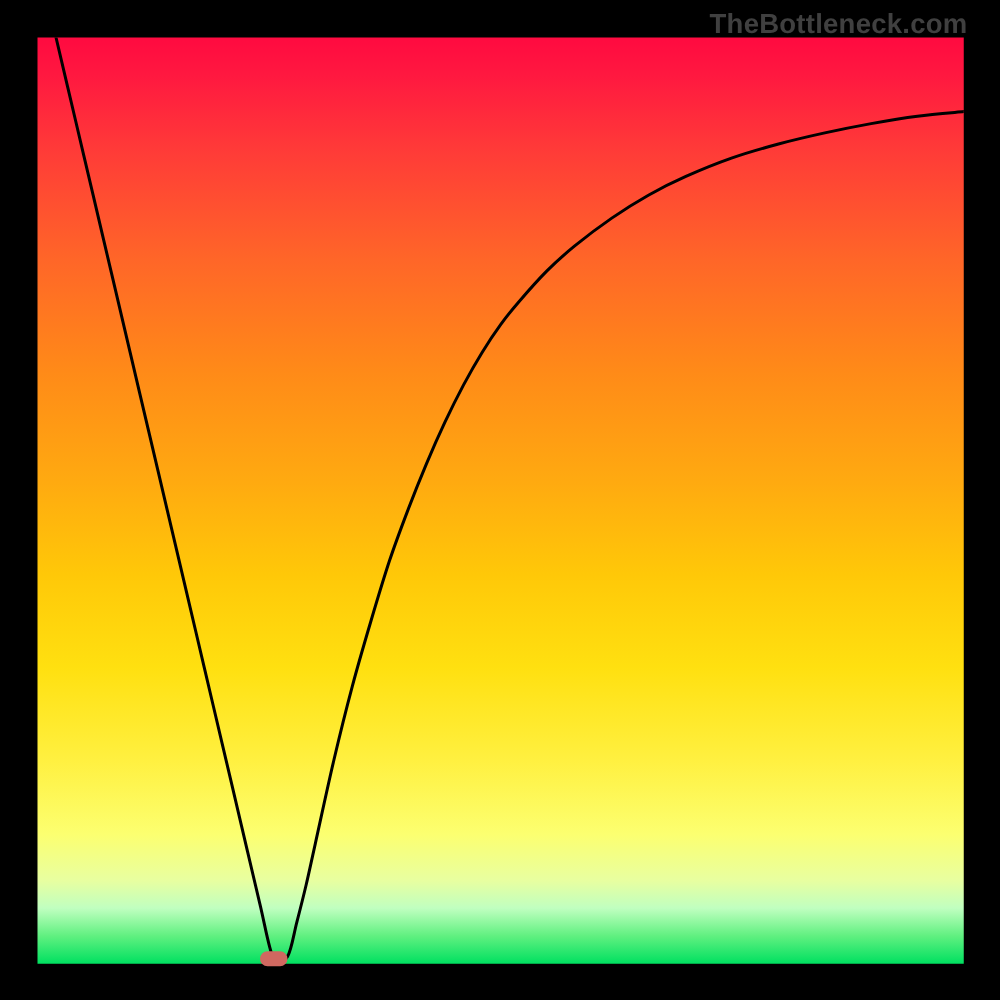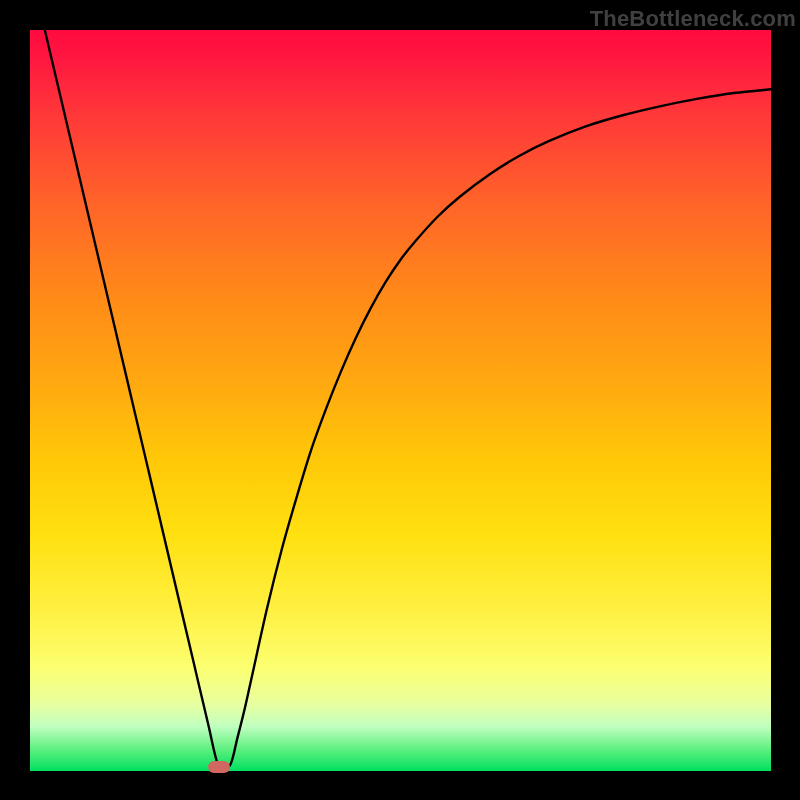--- a/index.html
+++ b/index.html
@@ -22,21 +22,21 @@
       #fff040 78%,
       #fcff70 86%,
       #e8ffa0 91%,
       #c0ffc0 94%,
       #60f080 97%,
       #00e060 100%);
   }
 
   .watermark {
     position: absolute;
-    top: 6px; right: 4px;
+    top: 6px; right: 26px;
     font-size: 22px;
     font-weight: 600;
     color: #404040;
     letter-spacing: 0.2px;
   }
 
   .plot-svg {
     position: absolute;
     left: 30px; top: 30px;
     width: 741px; height: 741px;

